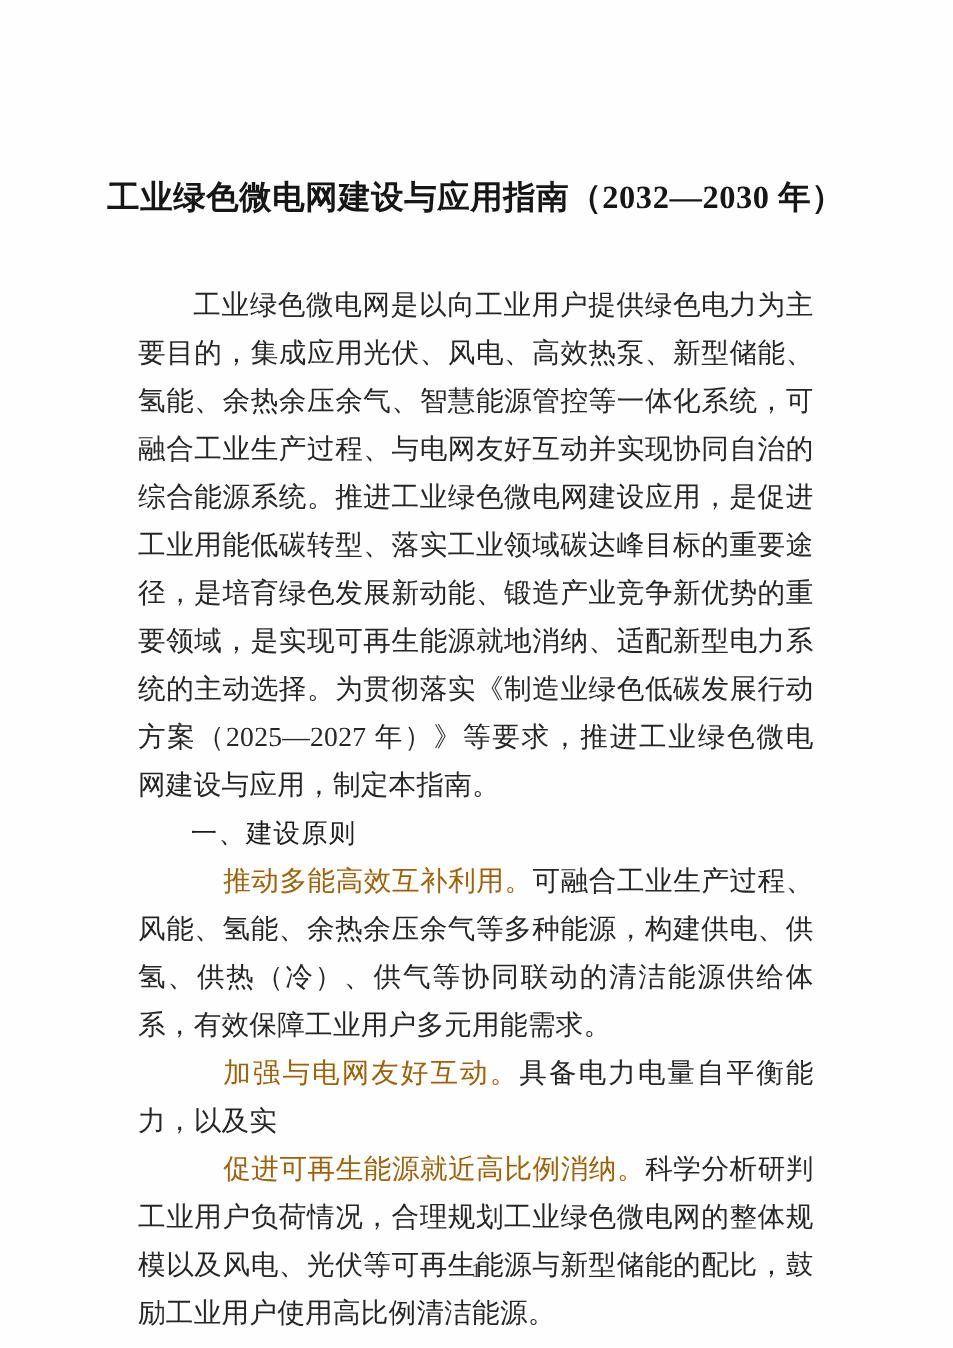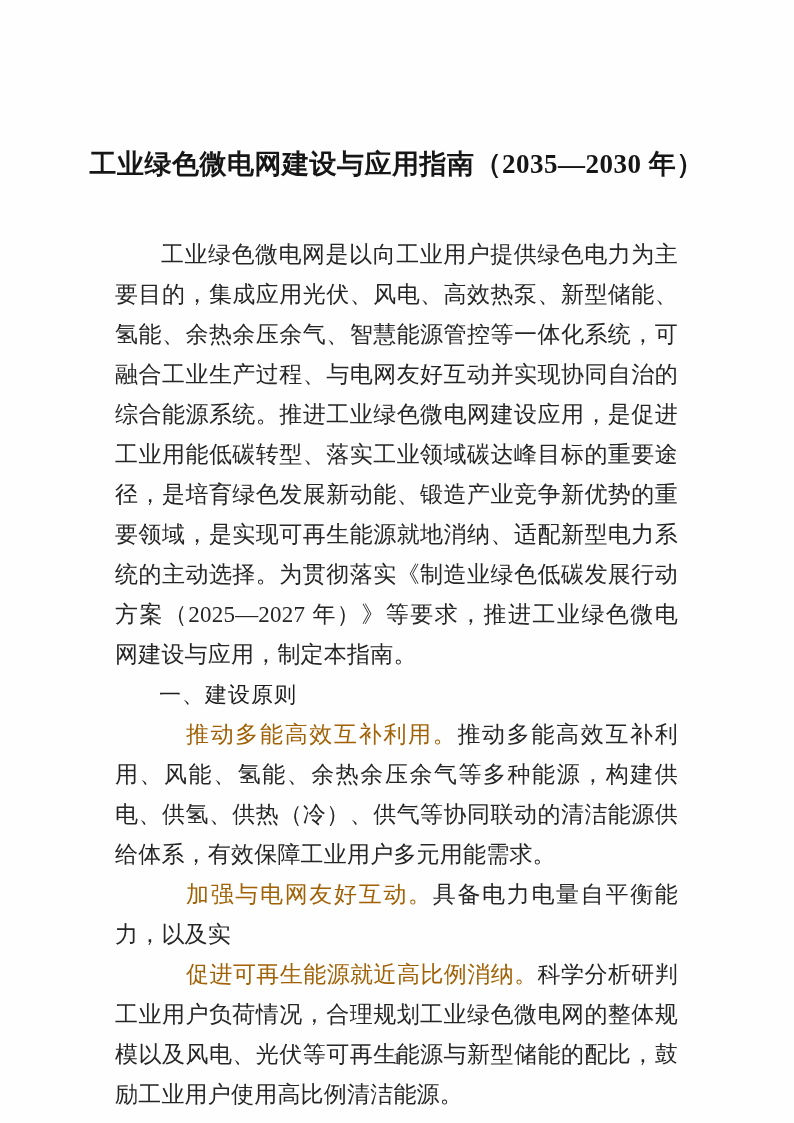--- a/index.html
+++ b/index.html
@@ -62,27 +62,27 @@
     text-align: center;
     font-size: 17px;
     color: #3a3a3a;
   }
 </style>
 </head>
 <body>
 
 <div class="page">
 
-  <h1 class="doc-title">工业绿色微电网建设与应用指南（2035—2030 年）</h1>
+  <h1 class="doc-title">工业绿色微电网建设与应用指南（2032—2030 年）</h1>
 
   <p class="body-para indent">工业绿色微电网是以向工业用户提供绿色电力为主要目的，集成应用光伏、风电、高效热泵、新型储能、氢能、余热余压余气、智慧能源管控等一体化系统，可融合工业生产过程、与电网友好互动并实现协同自治的综合能源系统。推进工业绿色微电网建设应用，是促进工业用能低碳转型、落实工业领域碳达峰目标的重要途径，是培育绿色发展新动能、锻造产业竞争新优势的重要领域，是实现可再生能源就地消纳、适配新型电力系统的主动选择。为贯彻落实《制造业绿色低碳发展行动方案（2025—2027 年）》等要求，推进工业绿色微电网建设与应用，制定本指南。</p>
 
   <h2 class="section-heading">一、建设原则</h2>
 
-  <p class="body-para indent"><span class="lead">推动多能高效互补利用。</span><span>推动多能高效互补利用、风能、氢能、余热余压余气等多种能源，构建供电、供氢、供热（冷）、供气等协同联动的清洁能源供给体系，有效保障工业用户多元用能需求。</span></p>
+  <p class="body-para indent"><span class="lead">推动多能高效互补利用。</span><span>可融合工业生产过程、风能、氢能、余热余压余气等多种能源，构建供电、供氢、供热（冷）、供气等协同联动的清洁能源供给体系，有效保障工业用户多元用能需求。</span></p>
 
   <p class="body-para indent"><span class="lead">加强与电网友好互动。</span><span>具备电力电量自平衡能力，以及实</span></p>
 
   <p class="body-para indent"><span class="lead">促进可再生能源就近高比例消纳。</span><span>科学分析研判工业用户负荷情况，合理规划工业绿色微电网的整体规模以及风电、光伏等可再生能源与新型储能的配比，鼓励工业用户使用高比例清洁能源。</span></p>
 
   <div class="page-number">1</div>
 
 </div>
 
 </body></html>

